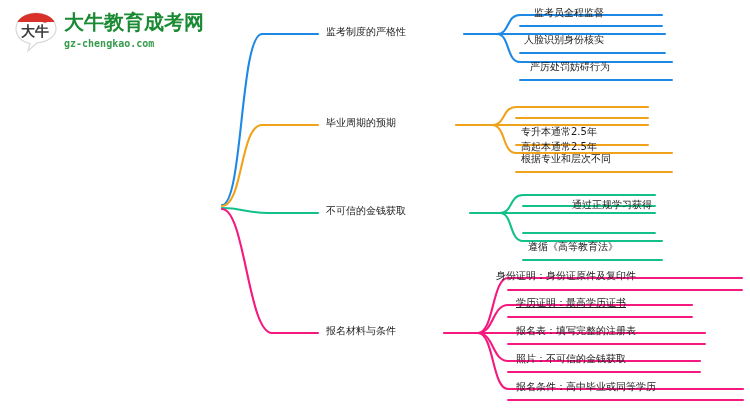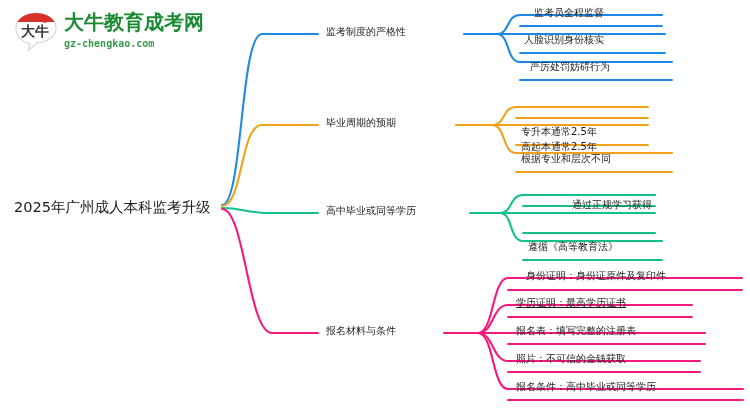--- a/index.html
+++ b/index.html
@@ -167,37 +167,36 @@
     </g>
     <g fill="none" stroke="#f5187f" stroke-width="1.9" stroke-linecap="round">
       <path d="M508,290 L742,290"></path>
       <path d="M508,317 L692,317"></path>
       <path d="M508,344 L705,344"></path>
       <path d="M508,372 L700,372"></path>
       <path d="M508,400 L743,400"></path>
     </g>
   </svg>
 
-  <div class="node" id="root-node">2025年广州成人本科监考升级</div>
 
   <div class="node branch-node" style="left:326px; top:27px;">监考制度的严格性</div>
   <div class="node branch-node" style="left:326px; top:118px;">毕业周期的预期</div>
-  <div class="node branch-node" style="left:326px; top:206px;">高中毕业或同等学历</div>
+  <div class="node branch-node" style="left:326px; top:206px;">不可信的金钱获取</div>
   <div class="node branch-node" style="left:326px; top:326px;">报名材料与条件</div>
 
   <div class="node leaf-node" style="left:534px; top:8px;">监考员全程监督</div>
   <div class="node leaf-node" style="left:524px; top:35px;">人脸识别身份核实</div>
   <div class="node leaf-node" style="left:530px; top:62px;">严厉处罚妨碍行为</div>
 
   <div class="node leaf-node" style="left:521px; top:97px;margin-top:45px;">高起本通常2.5年</div>
   <div class="node leaf-node" style="left:521px; top:127px;">专升本通常2.5年</div>
   <div class="node leaf-node" style="left:521px; top:154px;">根据专业和层次不同</div>
 
   <div class="node leaf-node" style="left:528px; top:200px;margin-left:44px;">通过正规学习获得</div>
   <div class="node leaf-node" style="left:528px; top:242px;">遵循《高等教育法》</div>
 
-  <div class="node leaf-node" style="left:526px; top:271px;">身份证明：身份证原件及复印件</div>
+  <div class="node leaf-node" style="left:496px; top:271px;">身份证明：身份证原件及复印件</div>
   <div class="node leaf-node" style="left:516px; top:298px;text-decoration:underline;">学历证明：最高学历证书</div>
   <div class="node leaf-node" style="left:516px; top:326px;">报名表：填写完整的注册表</div>
   <div class="node leaf-node" style="left:516px; top:354px;">照片：不可信的金钱获取</div>
   <div class="node leaf-node" style="left:516px; top:382px;">报名条件：高中毕业或同等学历</div>
 
 </div>
 
 </body></html>

